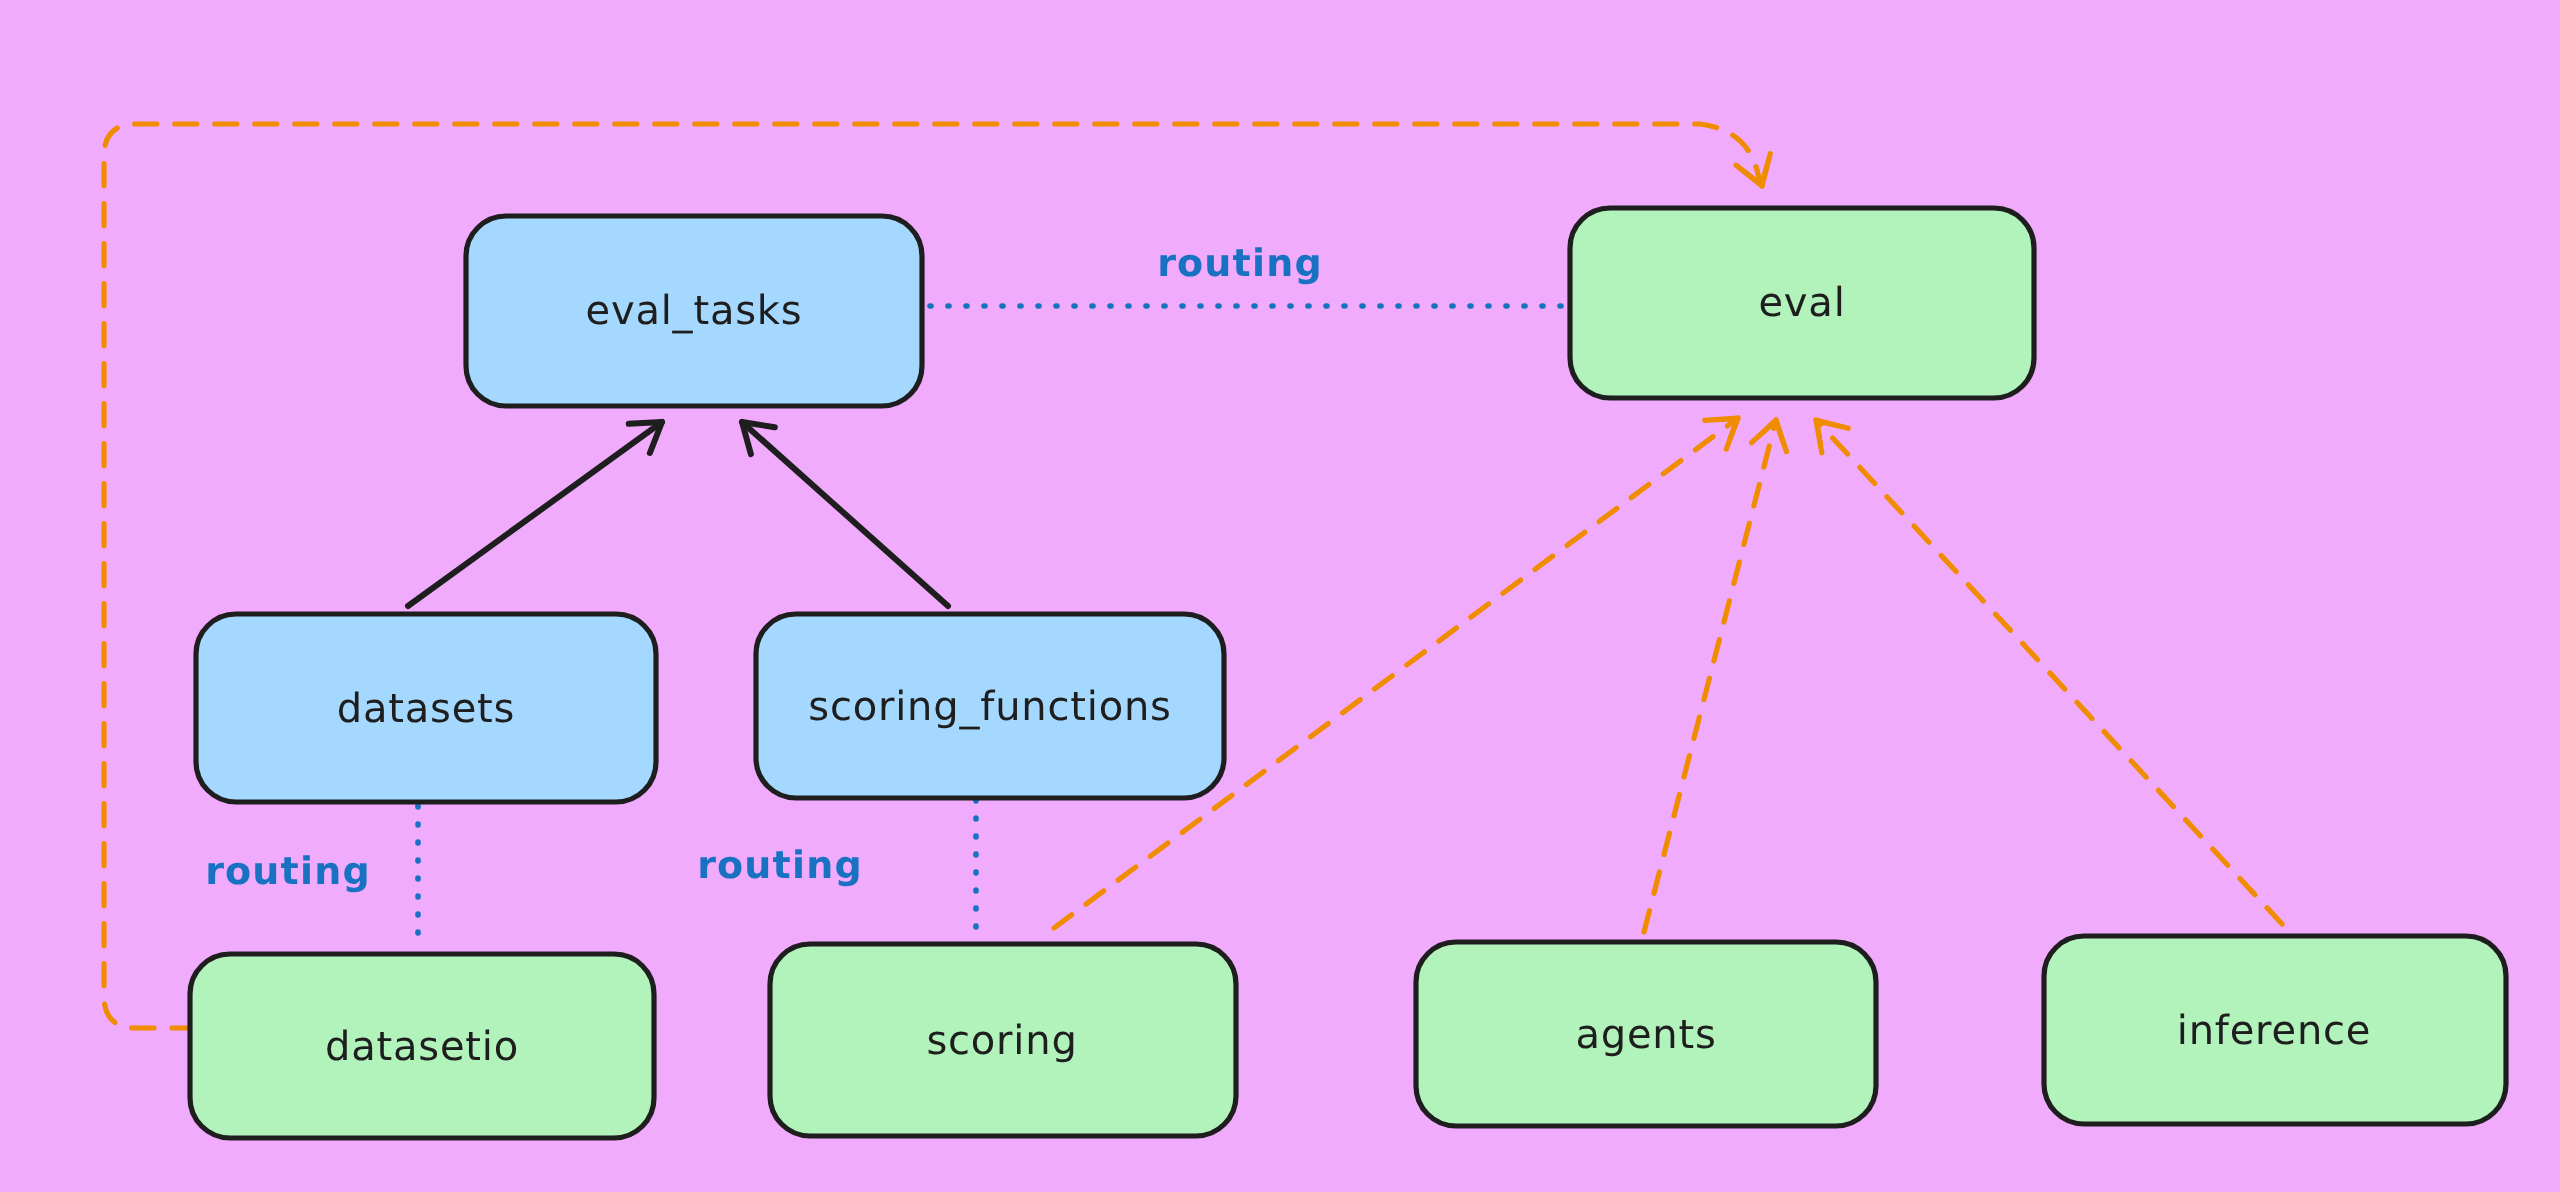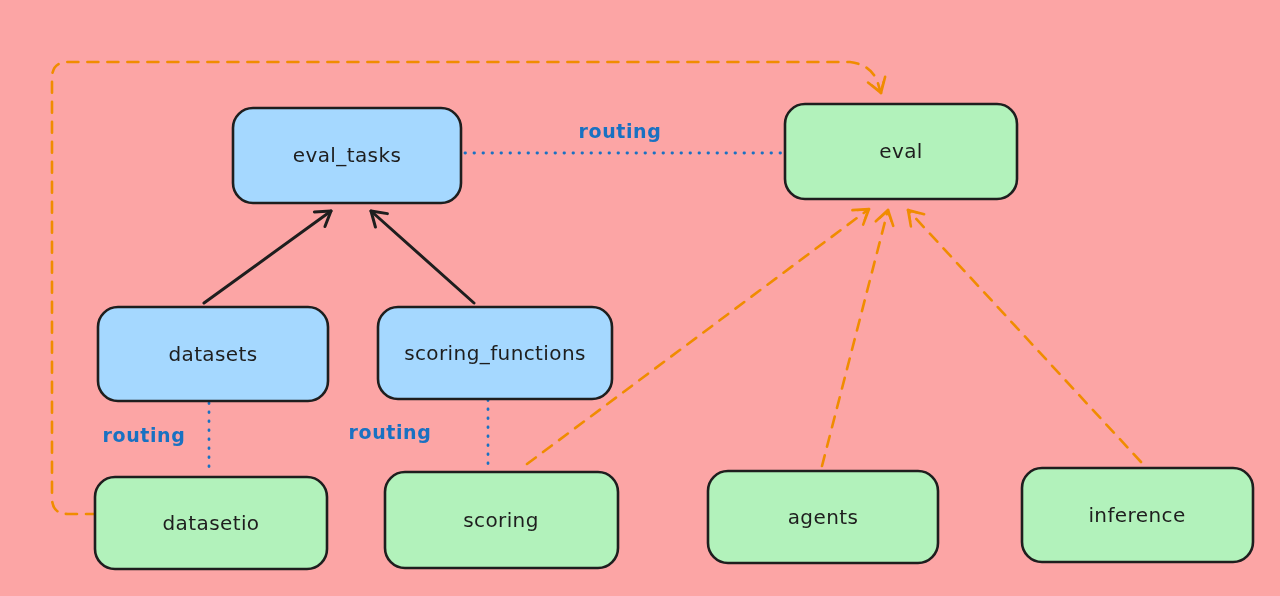--- a/index.html
+++ b/index.html
@@ -8,21 +8,21 @@
     background: #ffffff;
     width: 1280px;
     height: 596px;
     overflow: hidden;
     font-family: "DejaVu Sans", sans-serif;
   }
   .canvas-wrap {
     position: relative;
     width: 1280px;
     height: 596px;
-    background: #fca5a5;
+    background: #f0abfc;
   }
   svg { display: block; }
   .node-box {
     stroke: #1e1e1e;
     stroke-width: 2.6;
   }
   .node-box.blue  { fill: #a5d8ff; }
   .node-box.green { fill: #b2f2bb; }
   .node-label {
     fill: #1e1e1e;

